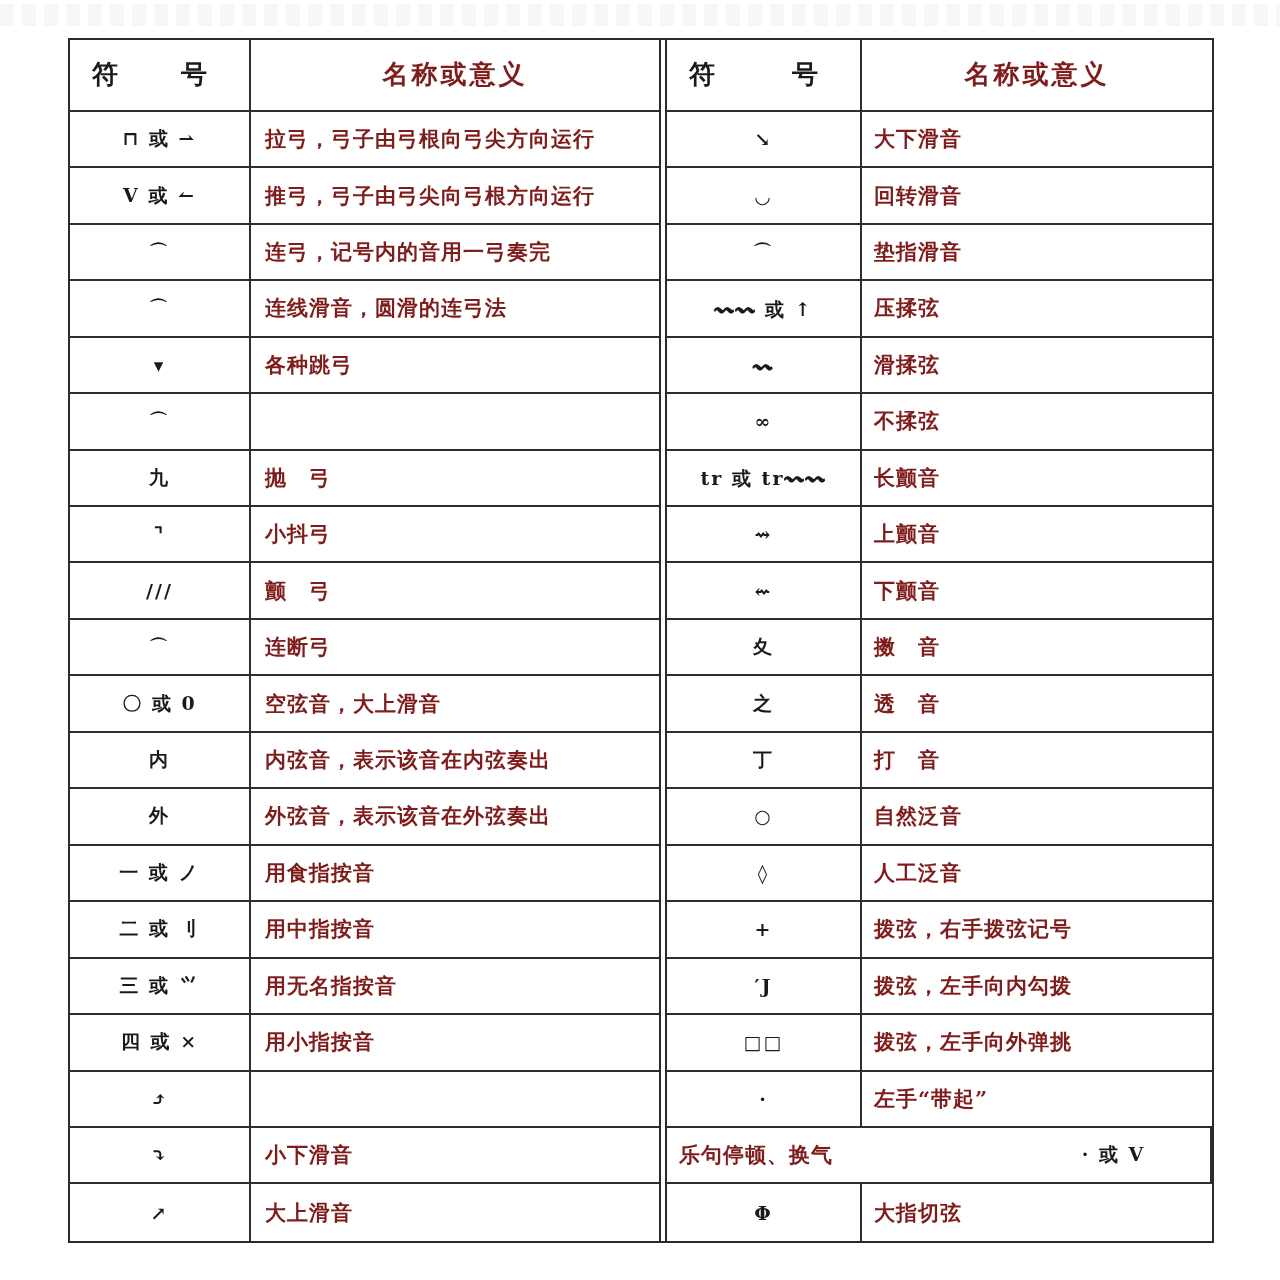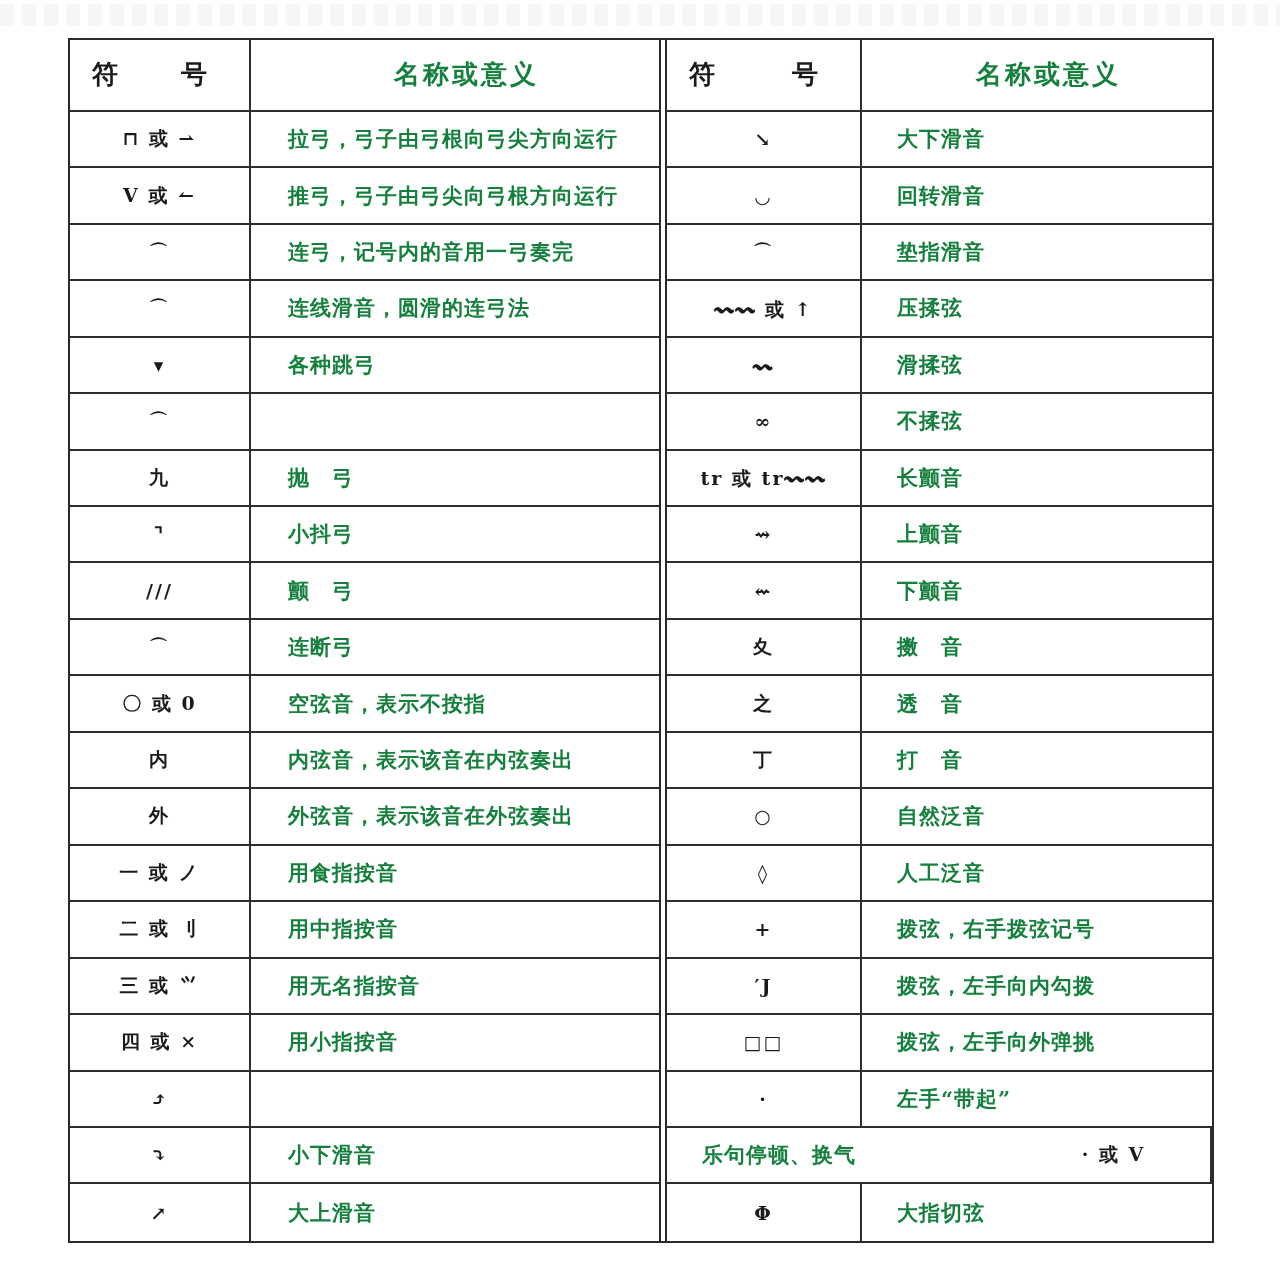--- a/index.html
+++ b/index.html
@@ -71,23 +71,22 @@
       border-right: 2px solid #2e2e2e;
       font-size: 19px;
       font-weight: bold;
       letter-spacing: 2px;
     }
     .mean {
       flex: 1;
       padding-left: 14px;
       font-size: 21px;
       font-weight: bold;
-      color: #15803d;
+      color: #7f1d1d;
       letter-spacing: 1px;
-      margin-left: 23px;
     }
     .right .mean { padding-left: 12px; }
     .header .sym {
       font-size: 26px;
       font-family: "DejaVu Sans", "Liberation Sans", sans-serif;
       justify-content: space-between;
       padding: 0 40px 0 22px;
     }
     .header .mean {
       justify-content: center;
@@ -148,21 +147,21 @@
     <div class="row">
         <div class="cell sym">///</div>
         <div class="cell mean">颤　弓</div>
       </div>
     <div class="row">
         <div class="cell sym">⌒</div>
         <div class="cell mean">连断弓</div>
       </div>
     <div class="row">
         <div class="cell sym">〇 或 0</div>
-        <div class="cell mean">空弦音，表示不按指</div>
+        <div class="cell mean">空弦音，大上滑音</div>
       </div>
     <div class="row">
         <div class="cell sym">内</div>
         <div class="cell mean">内弦音，表示该音在内弦奏出</div>
       </div>
     <div class="row">
         <div class="cell sym">外</div>
         <div class="cell mean">外弦音，表示该音在外弦奏出</div>
       </div>
     <div class="row">

